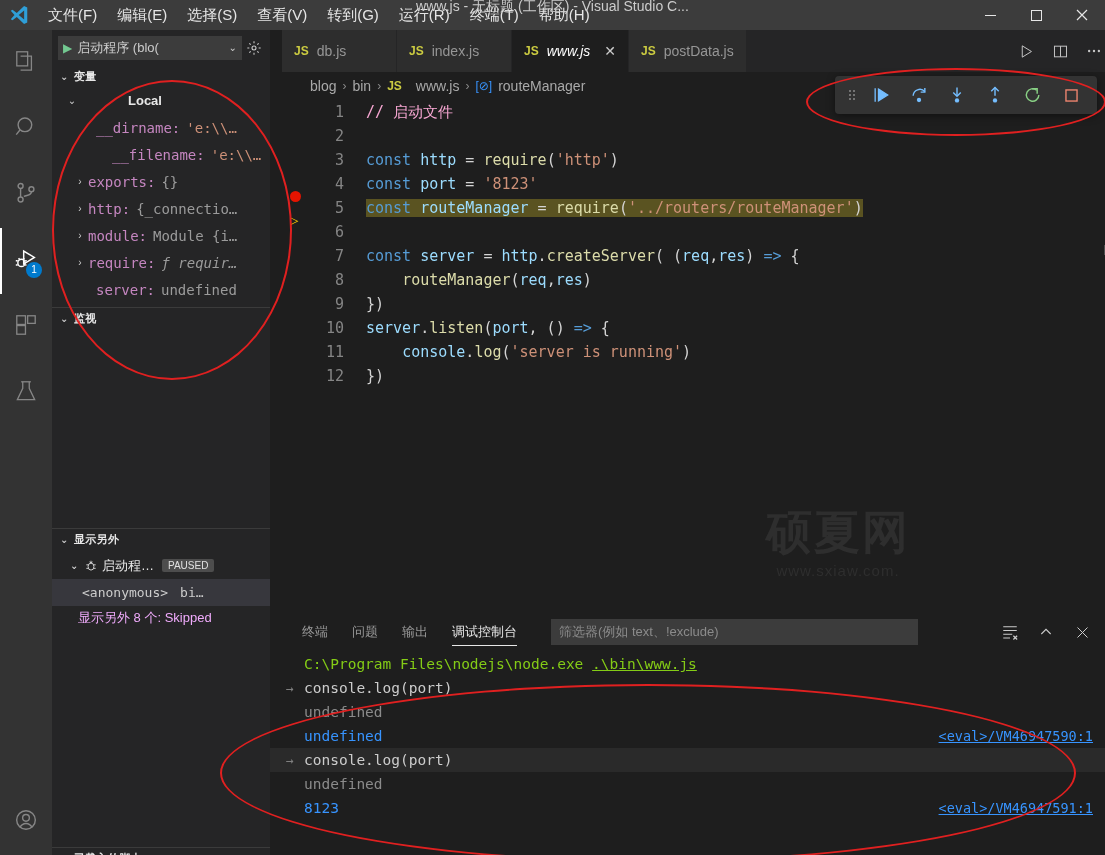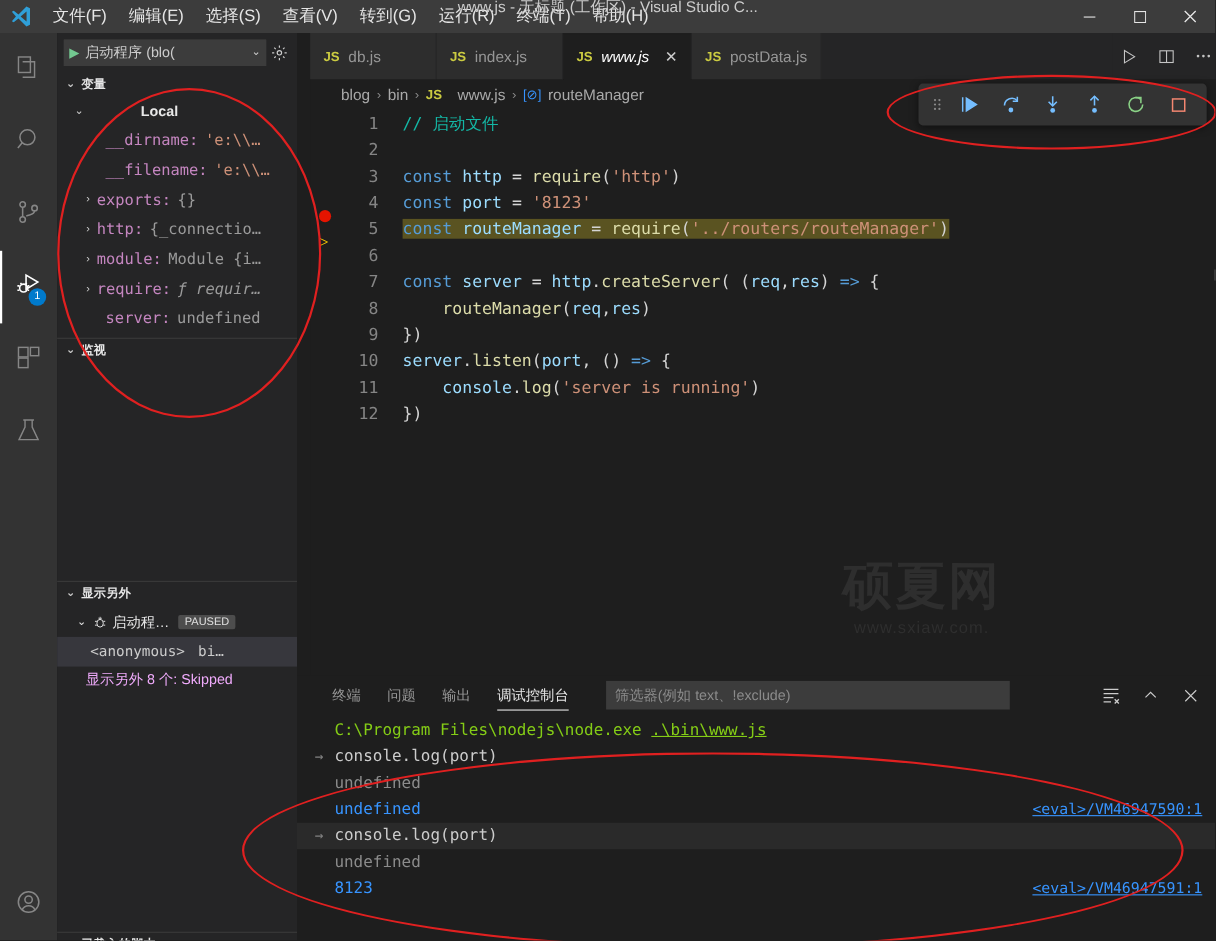--- a/index.html
+++ b/index.html
@@ -141,21 +141,21 @@
   }
   .gutter-glyph { width:30px; flex:0 0 30px; position:relative; }
   .ln { width:32px; flex:0 0 32px; text-align:right; color:#858585; font-size:15px;
         font-family:"DejaVu Sans Mono",monospace; padding-right:0; }
   .code-text { padding-left:22px; flex:1; }
   .code-line.highlight .code-text-inner { background:#5a5321; }
   .bp-dot { position:absolute; left:8px; top:7px; width:11px; height:11px;
             border-radius:50%; background:#e51400; }
   .dbg-arrow { position:absolute; left:8px; top:5px; color:#ffcc00; font-size:14px; line-height:14px; }
 
-  .c-com { color:#14b8a6; }
+  .c-com { color:#f9a8d4; }
   .c-key { color:#569cd6; }
   .c-var { color:#9cdcfe; }
   .c-str { color:#ce9178; }
   .c-fn  { color:#dcdcaa; }
   .c-pun { color:#d4d4d4; }
   .c-arw { color:#569cd6; }
 
   .watermark {
     position:absolute; left:466px; top:406px; width:180px; text-align:center;
     pointer-events:none; user-select:none;
@@ -351,21 +351,21 @@
         <span class="tw">⌄</span>
         <span class="vname scope">Local</span>
       </div>
 
       <div class="var-row" style="padding-left:28px;">
         <span class="tw"></span>
         <span class="vname">__dirname:</span>
         <span style="width:6px"></span>
         <span class="vval">'e:\\…</span>
       </div>
-      <div class="var-row" style="padding-left:28px;">
+      <div class="var-row" style="padding-left:28px;margin-left:16px;">
         <span class="tw"></span>
         <span class="vname">__filename:</span>
         <span style="width:6px"></span>
         <span class="vval">'e:\\…</span>
       </div>
       <div class="var-row" style="padding-left:20px;">
         <span class="tw">›</span>
         <span class="vname">exports:</span>
         <span style="width:6px"></span>
         <span class="vval dim">{}</span>

